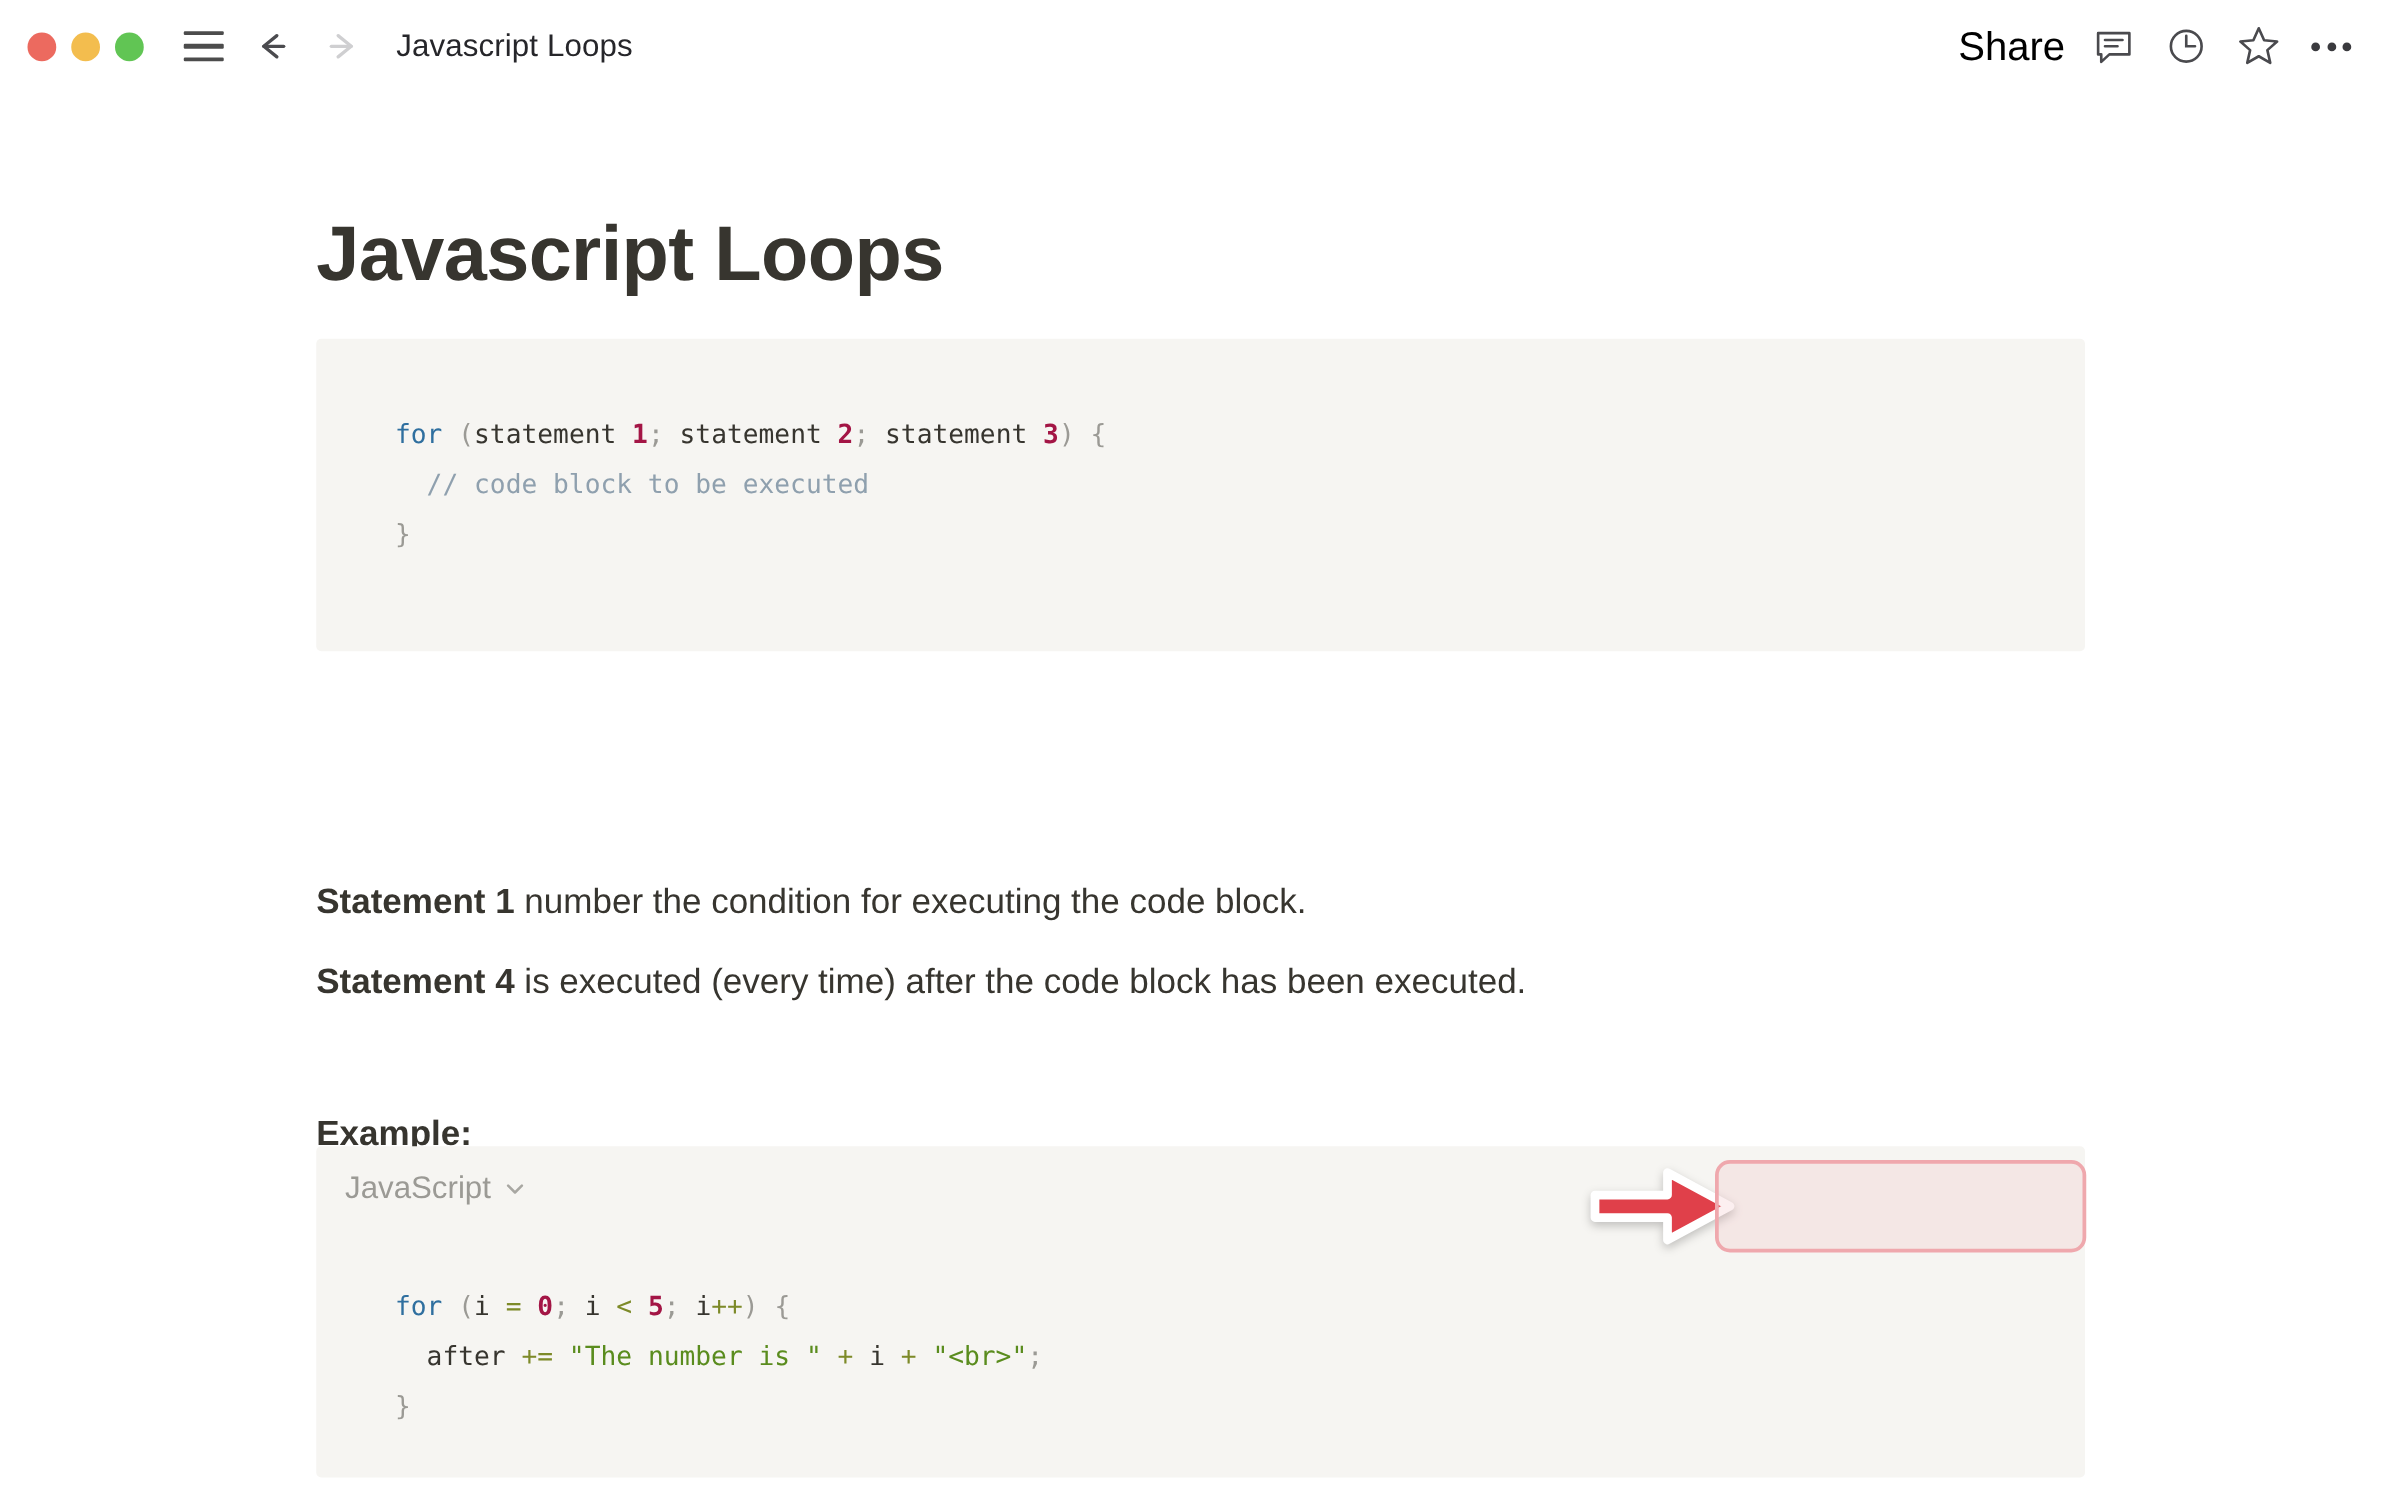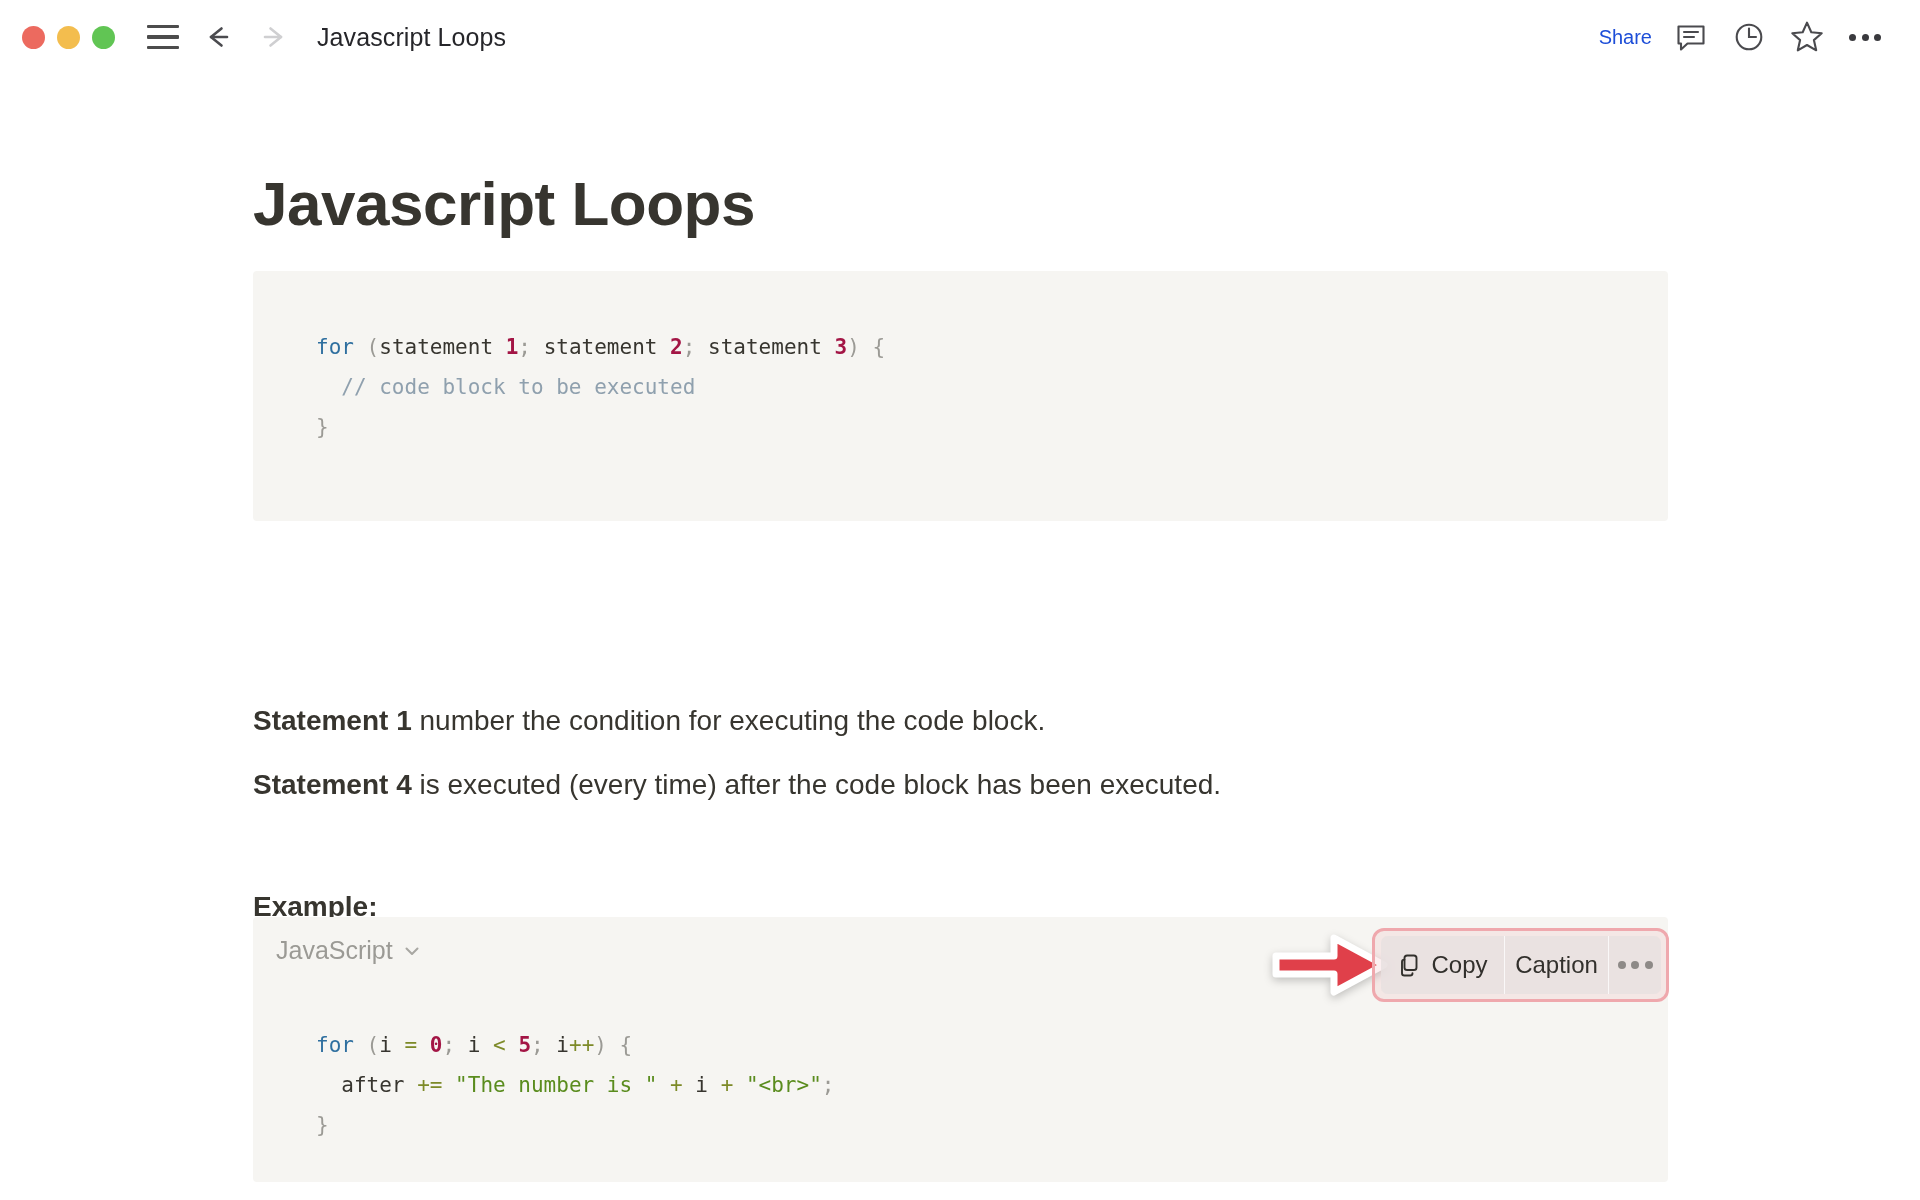--- a/index.html
+++ b/index.html
@@ -44,21 +44,21 @@
     color: #26262a;
     letter-spacing: 0.1px;
     white-space: nowrap;
   }
 
   .tb-right {
     margin-left: auto; margin-right: 26px;
     display: flex; align-items: center; gap: 0;
   }
   #share-button {
-    font-size: 20px; color: #1d4ed8; cursor: pointer;
+    font-size: 32px; color: #000000; cursor: pointer;
     padding: 4px 10px; white-space: nowrap;
   }
   .tb-icon {
     width: 58px; height: 44px;
     display: flex; align-items: center; justify-content: center;
     cursor: pointer;
   }
   .tb-icon svg { display: block; }
   .dots-icon { display: flex; gap: 5.5px; align-items: center; }
   .dots-icon span { width: 7px; height: 7px; border-radius: 50%; background: #3a3a3e; display: block; }
@@ -270,39 +270,14 @@
   </div>
 
   <div id="annotation-arrow">
     <svg width="116" height="66" viewBox="0 0 116 66" fill="none">
       <path d="M4 24 H62 V6 L112 33 L62 60 V42 H4 Z" fill="#e0404a" stroke="#ffffff" stroke-width="7" stroke-linejoin="round"></path>
     </svg>
   </div>
 
   <div id="code-toolbar-highlight"></div>
 
-  <div id="code-toolbar">
-
-    <div class="ct-seg" id="ct-copy">
-      <span id="copy-icon">
-        <svg width="25" height="25" viewBox="0 0 25 25" fill="none">
-          <rect x="7.5" y="2.5" width="12" height="14.5" rx="2.6" stroke="#32302c" stroke-width="1.9"></rect>
-          <path d="M15.5 20.2c0 1.3-1.1 2.3-2.4 2.3H7.4C6.1 22.5 5 21.5 5 20.2V8.9c0-1.3 1.1-2.3 2.4-2.3" stroke="#32302c" stroke-width="1.9" stroke-linecap="round" stroke-linejoin="round"></path>
-        </svg>
-      </span>
-      <span>Copy</span>
-    </div>
-
-    <div class="ct-seg" id="ct-caption">
-      <span>Caption</span>
-    </div>
-
-    <div class="ct-seg" id="ct-more">
-      <span class="dots-icon">
-        <span></span>
-        <span></span>
-        <span></span>
-      </span>
-    </div>
-
-  </div>
 
 </div>
 
 </body></html>

